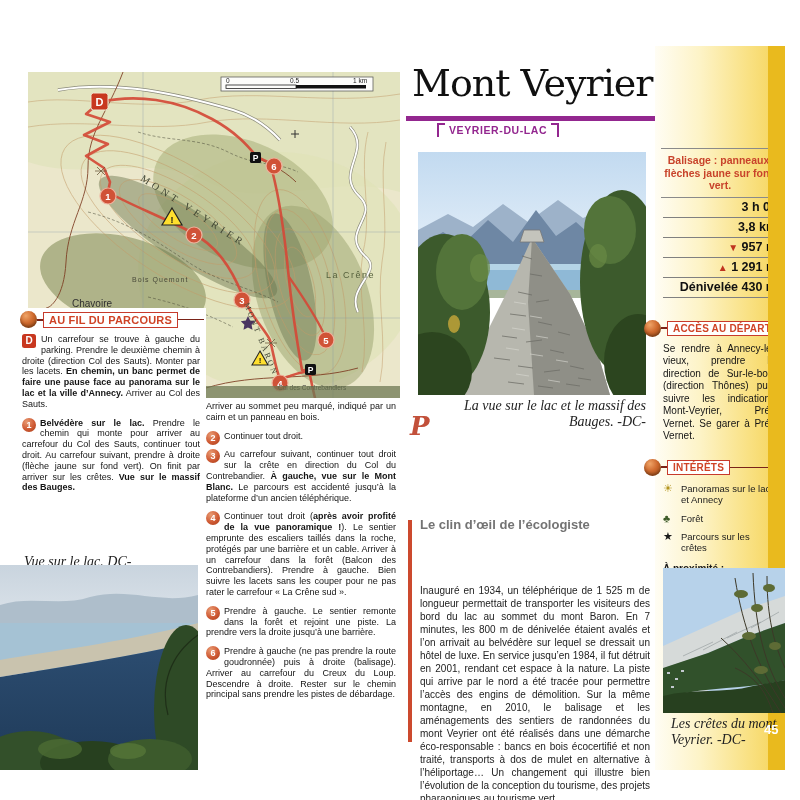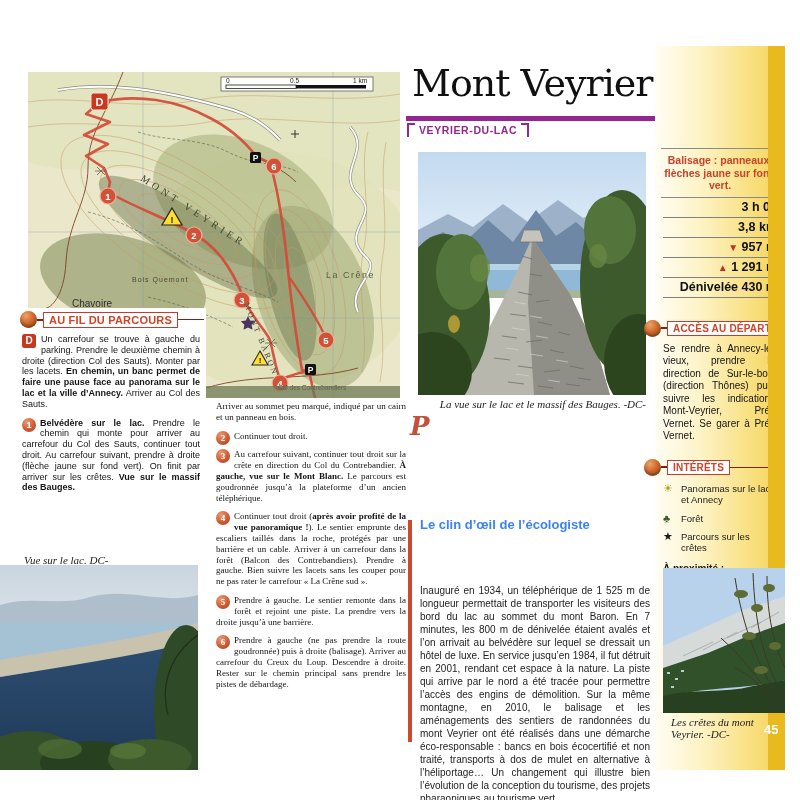--- a/index.html
+++ b/index.html
@@ -20,36 +20,36 @@
   
   .coltext{font-size:9px;line-height:1.2;text-align:justify;color:#141414;}
   .coltext p{margin:0 0 8px 0;}
   .b{font-weight:bold;}
   .stepnum{float:left;width:14px;height:14px;border-radius:50%;margin:0 4px 1px 0;
            background:radial-gradient(circle at 35% 28%, #e89a72 0%, #cf5a34 55%, #a63c17 100%);
            color:#fff;font-weight:bold;font-size:9px;text-align:center;line-height:14px;}
   .dsq{float:left;width:14px;height:14px;border-radius:2.5px;background:#c8371f;margin:0 5px 1px 0;
        color:#fff;font-weight:bold;font-size:10px;text-align:center;line-height:14px;}
   .note{clear:both;margin-top:-4px;}
-  .caption{font-style:italic;font-size:11px;color:#222;font-family:"Liberation Serif",serif;}
+  .caption{font-style:italic;font-size:14px;color:#222;font-family:"Liberation Serif",serif;}
 
   
   .title{font-family:"DejaVu Serif",serif;font-size:38px;color:#101010;line-height:1;letter-spacing:-1px;}
   .purple-rule{background:#93278f;height:5px;}
   .loc-tab{display:flex;align-items:flex-start;gap:4px;color:#93278f;font-weight:bold;
            font-size:10.5px;letter-spacing:.6px;}
   .brk{width:6px;height:12px;margin-top:-1px;}
   .brk.l{border-left:2.5px solid #93278f;border-top:2.5px solid #93278f;}
   .brk.r{border-right:2.5px solid #93278f;border-top:2.5px solid #93278f;}
 
   
   .intro{font-family:"DejaVu Serif",serif;font-style:italic;font-size:14.5px;line-height:1.35;color:#111;}
   .lead{font-size:26px;color:#c2503a;font-weight:bold;float:left;line-height:.8;margin:2px 2px 0 0;}
   .ecolo-bar{width:4px;background:#cc4a2e;}
-  .ecolo-title{font-weight:bold;font-size:13px;color:#3b82f6;}
+  .ecolo-title{font-weight:bold;font-size:13px;color:#737373;}
   .ecolo-body{font-size:10px;line-height:1.3;text-align:justify;color:#222;margin-top:48px;}
 
   
   .sidebar{background:linear-gradient(90deg,#fffdf4 0%,#fdf3c6 35%,#f9e183 72%,#f5d254 100%);}
   .gold-strip{background:#e9ba1e;}
   .big-num{font-family:"DejaVu Serif",serif;font-size:90px;line-height:.85;color:#c2533a;letter-spacing:-4px;}
   .shr{height:1px;background:#8a8a8a;margin:0 6px;}
   .balisage{color:#c8432b;font-weight:bold;font-size:10.5px;text-align:center;line-height:1.2;margin:5px 8px;}
   .stat{border-bottom:1px solid #808080;font-weight:bold;font-size:12.5px;text-align:right;
         padding:2.5px 0;margin:0 8px;color:#111;}
@@ -216,47 +216,47 @@
     <path d="M0,112 C60,102 130,92 198,76 V205 H0 Z" fill="url(#deepw)"></path>
     <ellipse cx="186" cy="145" rx="32" ry="85" fill="#2e4a26"></ellipse>
     <ellipse cx="30" cy="192" rx="48" ry="26" fill="#33502a"></ellipse>
     <ellipse cx="92" cy="198" rx="52" ry="22" fill="#27401f"></ellipse>
     <ellipse cx="150" cy="194" rx="42" ry="20" fill="#3c5a2c"></ellipse>
     <ellipse cx="60" cy="184" rx="22" ry="10" fill="#4c6c33" opacity=".8"></ellipse>
     <ellipse cx="128" cy="186" rx="18" ry="8" fill="#557538" opacity=".8"></ellipse>
     <path d="M198,70 C170,90 160,120 168,150" stroke="#1f2f18" stroke-width="1.2" fill="none"></path>
   </svg>
 
-  <div class="abs coltext" style="left:216px;top:401px;width:190px;font-family:Liberation Serif, serif;">
+  <div class="abs coltext" style="left:206px;top:401px;width:190px;">
     <p>Arriver au sommet peu marqué, indiqué par un cairn et un panneau en bois.</p>
     <p>
       <span class="stepnum">2</span>
       <span>Continuer tout droit.</span>
     </p>
     <p>
       <span class="stepnum">3</span>
-      <span>Au carrefour suivant, continuer tout droit sur la crête en direction du Col du Contrebandier. </span><span class="b">À gauche, vue sur le Mont Blanc.</span><span> Le parcours est goudronnée jusqu’à la plateforme d’un ancien téléphérique.</span>
+      <span>Au carrefour suivant, continuer tout droit sur la crête en direction du Col du Contrebandier. </span><span class="b">À gauche, vue sur le Mont Blanc.</span><span> Le parcours est accidenté jusqu’à la plateforme d’un ancien téléphérique.</span>
     </p>
     <p>
       <span class="stepnum">4</span>
       <span>Continuer tout droit (</span><span class="b">après avoir profité de la vue panoramique !</span><span>). Le sentier emprunte des escaliers taillés dans la roche, protégés par une barrière et un cable. Arriver à un carrefour dans la forêt (Balcon des Contrebandiers). Prendre à gauche. Bien suivre les lacets sans les couper pour ne pas rater le carrefour « La Crêne sud ».</span>
     </p>
     <p>
       <span class="stepnum">5</span>
       <span>Prendre à gauche. Le sentier remonte dans la forêt et rejoint une piste. La prendre vers la droite jusqu’à une barrière.</span>
     </p>
     <p>
       <span class="stepnum">6</span>
       <span>Prendre à gauche (ne pas prendre la route goudronnée) puis à droite (balisage). Arriver au carrefour du Creux du Loup. Descendre à droite. Rester sur le chemin principal sans prendre les pistes de débardage.</span>
     </p>
   </div>
 
   <div class="abs title" style="left:412px;top:64px;">Mont Veyrier</div>
   <div class="abs purple-rule" style="left:406px;top:116px;width:252px;"></div>
-  <div class="abs loc-tab" style="left:407px;top:124px;text-align:right;">
+  <div class="abs loc-tab" style="left:437px;top:124px;text-align:right;">
     <span class="brk l"></span>
     <span>VEYRIER-DU-LAC</span>
     <span class="brk r"></span>
   </div>
 
   <svg class="abs" style="left:418px;top:152px;" width="228" height="243" viewBox="0 0 228 243">
     <defs>
       <linearGradient id="sky" x1="0" y1="0" x2="0" y2="1">
         <stop offset="0" stop-color="#c2daf0"></stop>
           <stop offset="1" stop-color="#e9f2fa"></stop>

